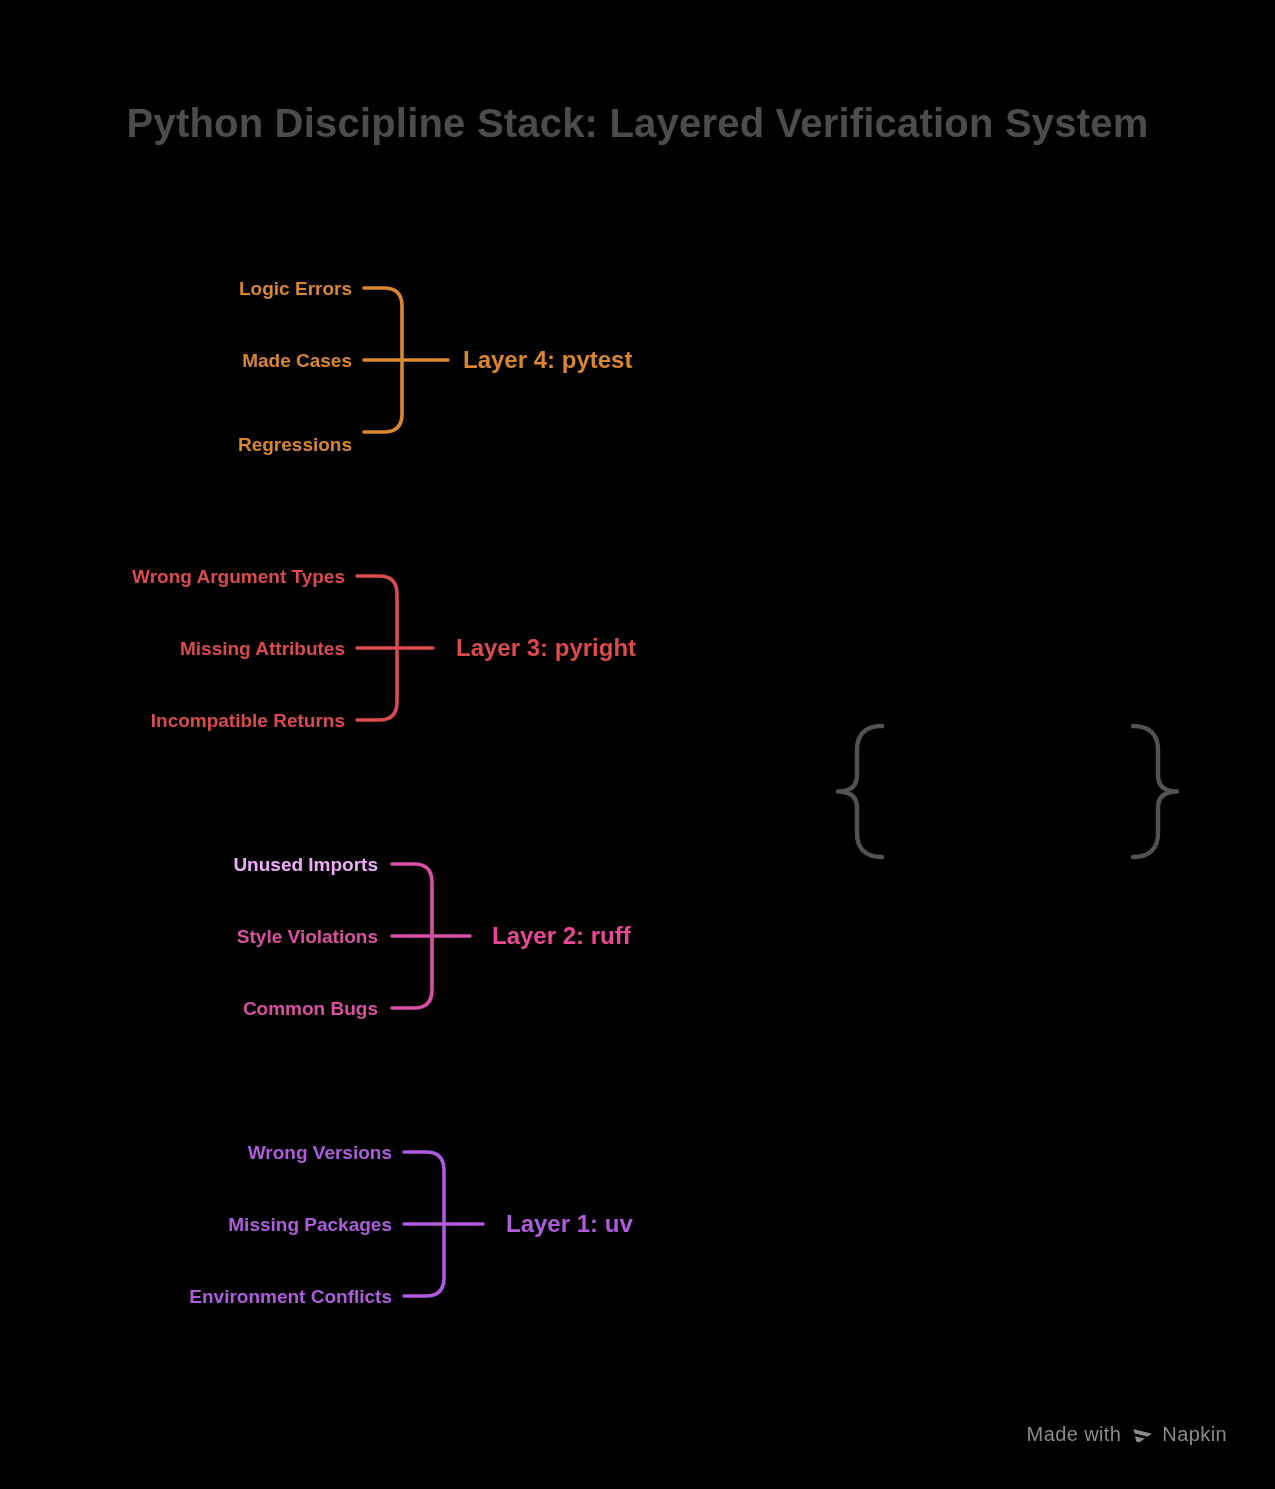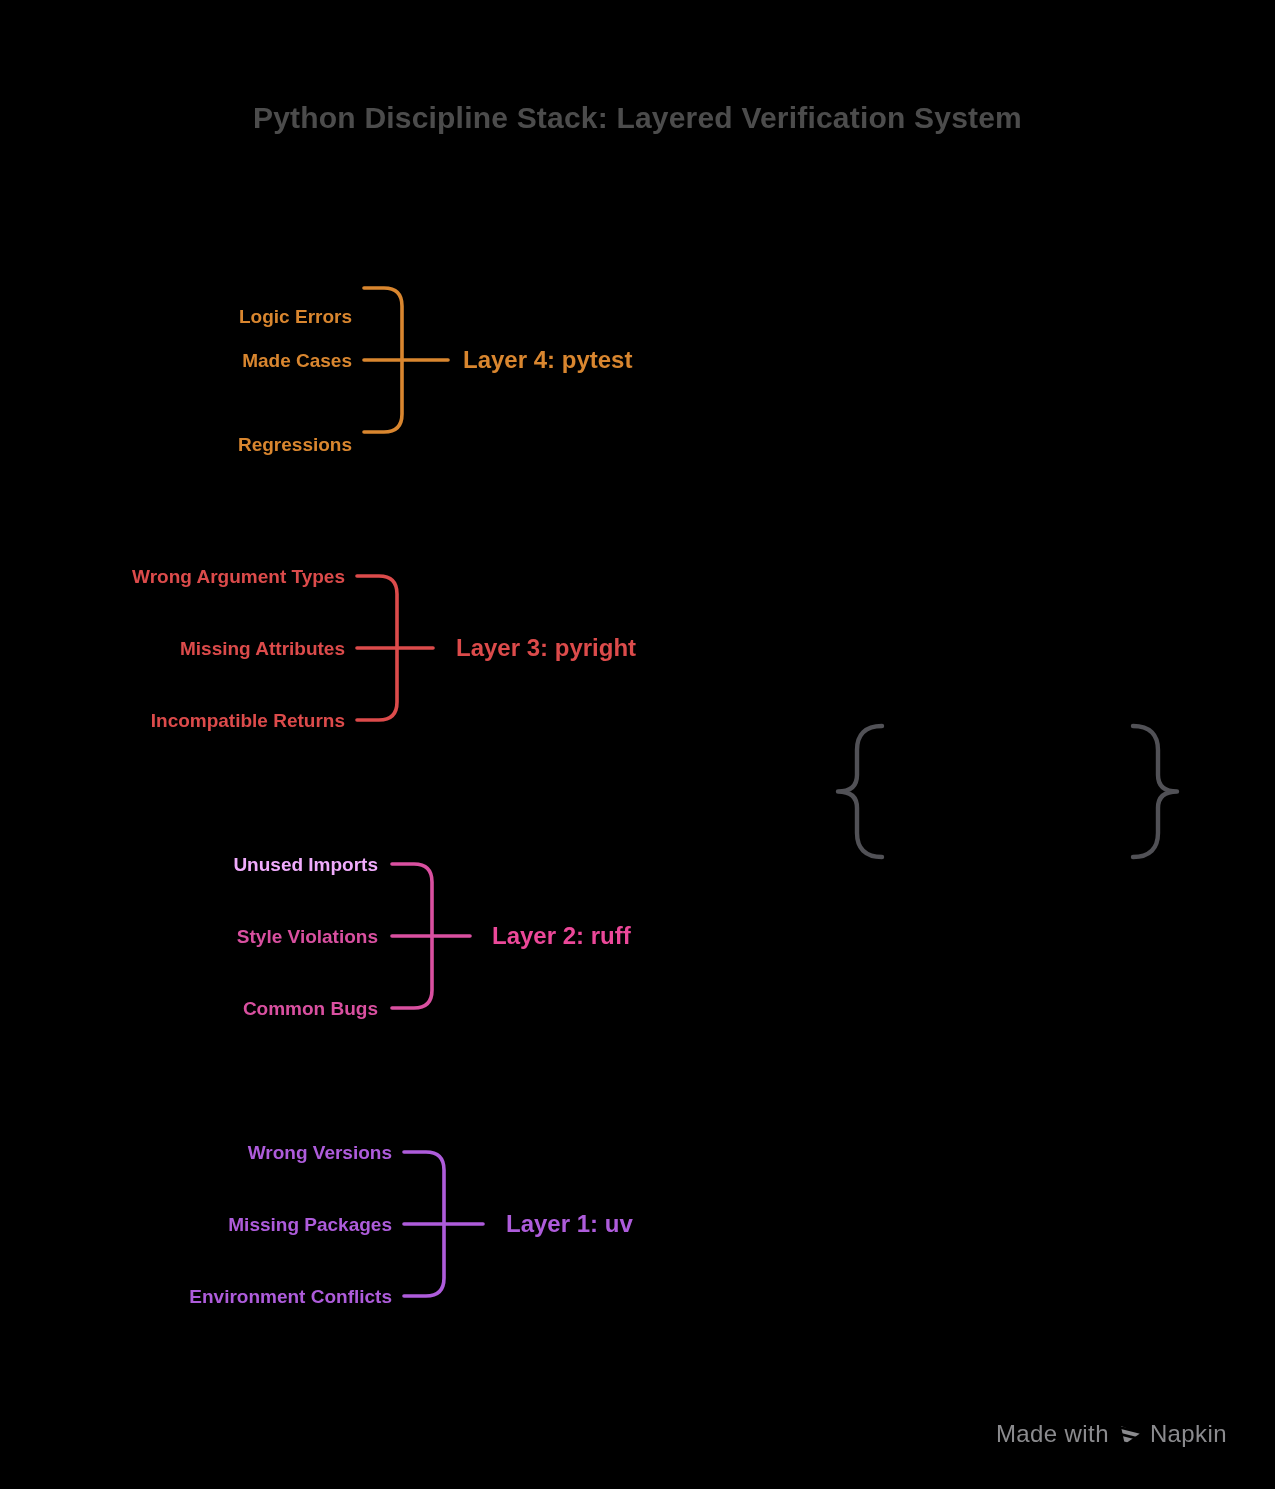--- a/index.html
+++ b/index.html
@@ -8,21 +8,21 @@
     background: #000000;
     overflow: hidden;
     font-family: "Liberation Sans", sans-serif;
   }
   .canvas { position: relative; width: 1275px; height: 1489px; }
 
   .diagram-title {
     position: absolute;
     top: 101px; left: 0; width: 1275px;
     text-align: center;
-    font-size: 30px;
+    font-size: 40px;
     font-weight: 700;
     letter-spacing: 0.2px;
   }
 
   svg.overlay {
     position: absolute; top: 0; left: 0;
     width: 1275px; height: 1489px;
     pointer-events: none;
   }
 
@@ -44,21 +44,21 @@
     line-height: 1;
   }
 
   .footer {
     position: absolute;
     right: 48px; top: 1421px;
     height: 26px;
     display: flex;
     align-items: center;
     gap: 9px;
-    font-size: 24px;
+    font-size: 20px;
   }
   .footer .made-with { font-weight: 400; letter-spacing: 0.4px; }
   .footer .brand { font-weight: 500; letter-spacing: 0.4px; }
   .footer svg { display: block; }
 </style>
 </head>
 <body>
 
 <div class="canvas">
 
@@ -84,21 +84,21 @@
     <g stroke-width="3.6">
       <path d="M404 1152 H426 Q444 1152 444 1170 V1278 Q444 1296 426 1296 H404" stroke="#ae5cdb"></path>
       <path d="M404 1224 H483" stroke="#ae5cdb"></path>
     </g>
 
     <path stroke-width="4.4" d="M882 726 C 865 726 857 735 857 750 L 857 775 C 857 786 851 791.5 838 791.5 C 851 791.5 857 797 857 808 L 857 833 C 857 848 865 857 882 857" stroke="#515156"></path>
     <path stroke-width="4.4" d="M1133 726 C 1150 726 1158 735 1158 750 L 1158 775 C 1158 786 1164 791.5 1177 791.5 C 1164 791.5 1158 797 1158 808 L 1158 833 C 1158 848 1150 857 1133 857" stroke="#515156"></path>
   </svg>
 
   <div>
-    <div class="item-label" style="right: 923px; top: 288px; color: rgb(217, 134, 47); margin-top: 28px;">Logic Errors</div>
+    <div class="item-label" style="right: 923px; top: 288px; color: rgb(217, 134, 47);">Logic Errors</div>
     <div class="item-label" style="right: 923px; top: 360px; color: rgb(217, 134, 47);">Made Cases</div>
     <div class="item-label" style="right: 923px; top: 444px; color: rgb(217, 134, 47);">Regressions</div>
     <div class="layer-label" style="left: 463px; top: 360px; color: rgb(217, 134, 47);">Layer 4: pytest</div>
   </div>
 
   <div>
     <div class="item-label" style="right: 930px; top: 576px; color: rgb(220, 75, 75); text-align: center;">Wrong Argument Types</div>
     <div class="item-label" style="right: 930px; top: 648px; color: rgb(220, 75, 75);">Missing Attributes</div>
     <div class="item-label" style="right: 930px; top: 720px; color: rgb(220, 75, 75);">Incompatible Returns</div>
     <div class="layer-label" style="left: 456px; top: 648px; color: rgb(220, 75, 75);">Layer 3: pyright</div>

